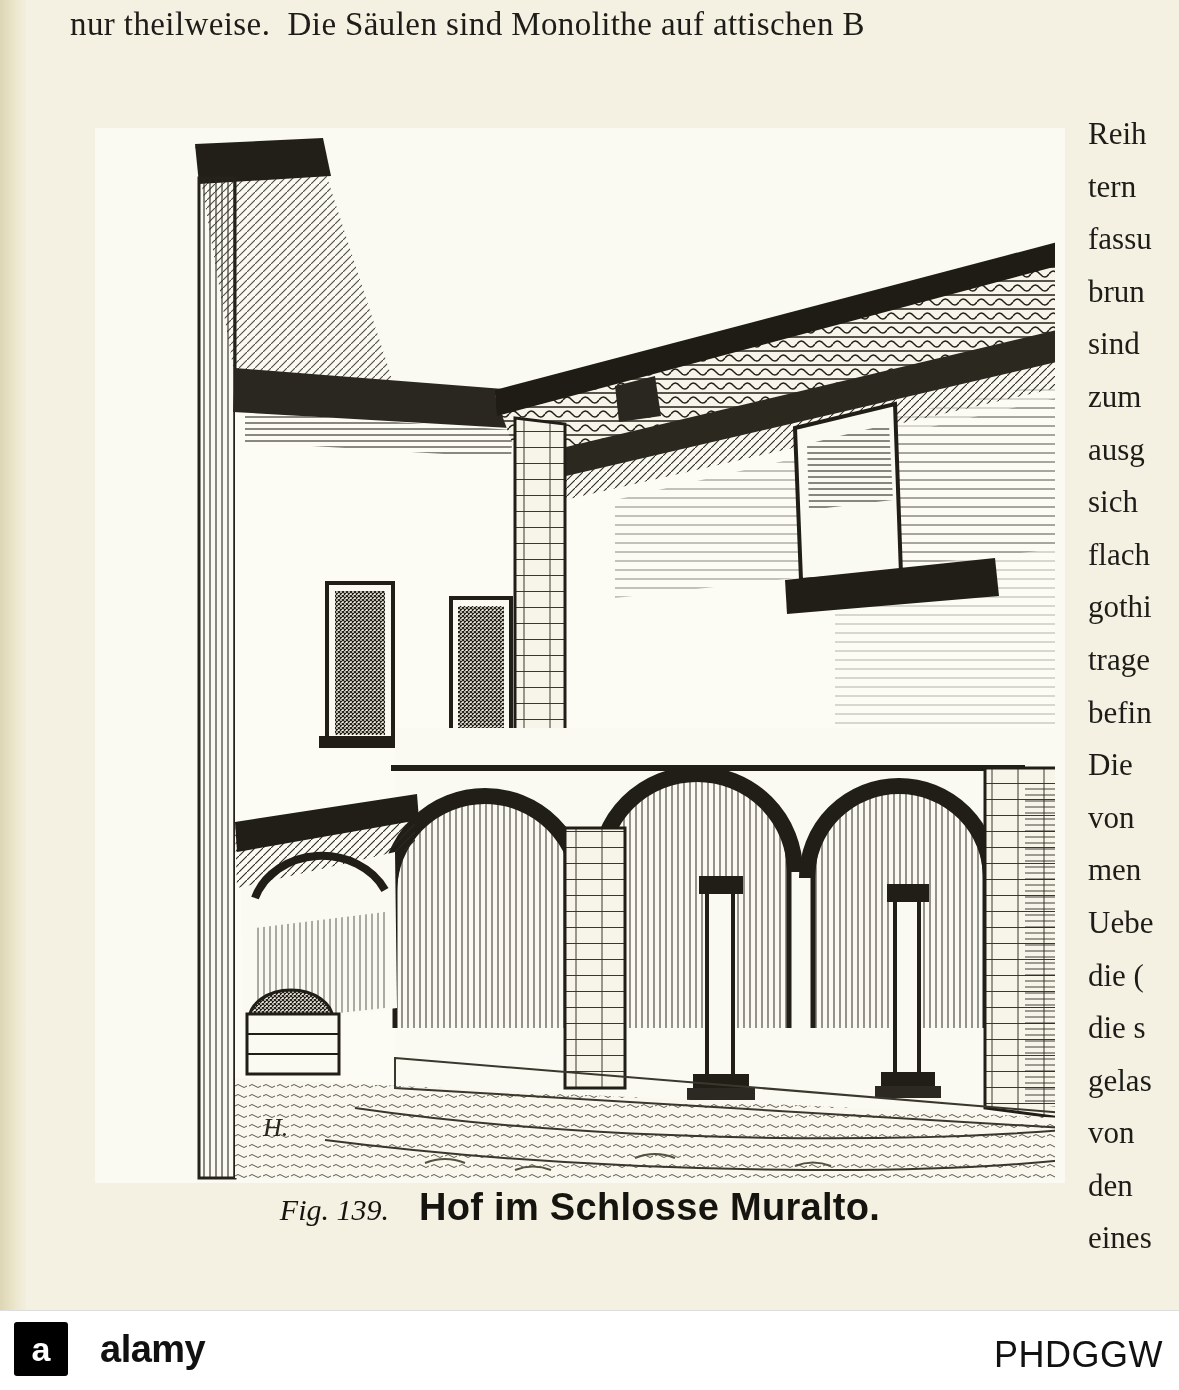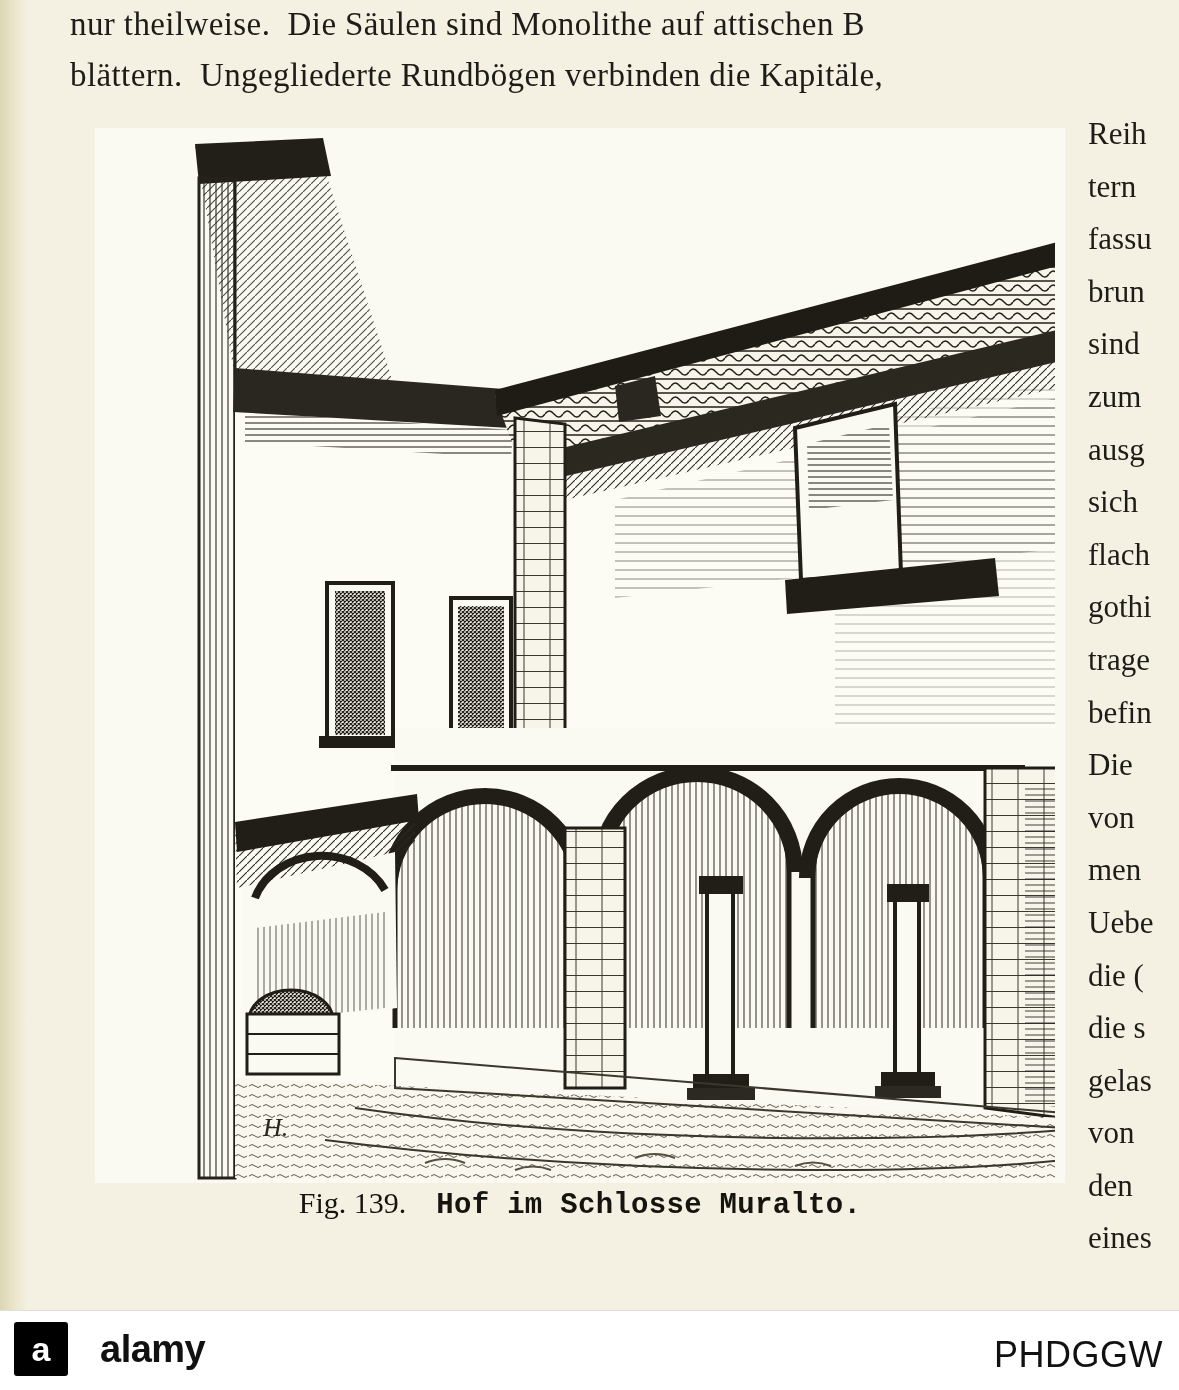--- a/index.html
+++ b/index.html
@@ -77,26 +77,27 @@
   #caption {
     position: absolute;
     left: 95px;
     top: 1186px;
     width: 970px;
     text-align: center;
     font-size: 30px;
     color: #15140f;
   }
   #caption .fig-num {
+    font-style: italic;
     font-family: "Liberation Serif", serif;
   }
   #caption .fig-title {
     font-weight: bold;
-    font-family: Liberation Mono, monospace;
-    font-size: 29px;
+    font-family: Liberation Sans, sans-serif;
+    font-size: 38px;
     letter-spacing: 0.3px;
   }
   
   #watermark-bar {
     position: absolute;
     left: 0;
     top: 1310px;
     width: 1179px;
     height: 80px;
     background: #ffffff;
@@ -142,21 +143,20 @@
 </style>
 </head>
 <body>
 
 <div id="page">
 
   <div id="page-body"></div>
   <div id="left-gutter"></div>
 
   <div class="text-line" id="line-1">nur theilweise.  Die Säulen sind Monolithe auf attischen B</div>
-  <div class="text-line" id="line-2">blättern.  Ungegliederte Rundbögen verbinden die Kapitäle,</div>
 
   <div id="right-col"><div>Reih</div><div>tern</div><div>fassu</div><div>brun</div><div>sind</div><div>zum</div><div>ausg</div><div>sich</div><div>flach</div><div>gothi</div><div>trage</div><div>befin</div><div>Die</div><div>von</div><div>men</div><div>Uebe</div><div>die (</div><div>die s</div><div>gelas</div><div>von</div><div>den</div><div>eines</div></div>
 
   <div id="figure-wrap">
     <svg id="figure-img" viewBox="0 0 970 1055" preserveAspectRatio="none">
       <defs>
         <pattern id="hatchH" width="6" height="6" patternUnits="userSpaceOnUse">
           <path d="M0 1 H6" stroke="#2a281f" stroke-width="1.1"></path>
         </pattern>
         <pattern id="hatchH2" width="9" height="9" patternUnits="userSpaceOnUse">

